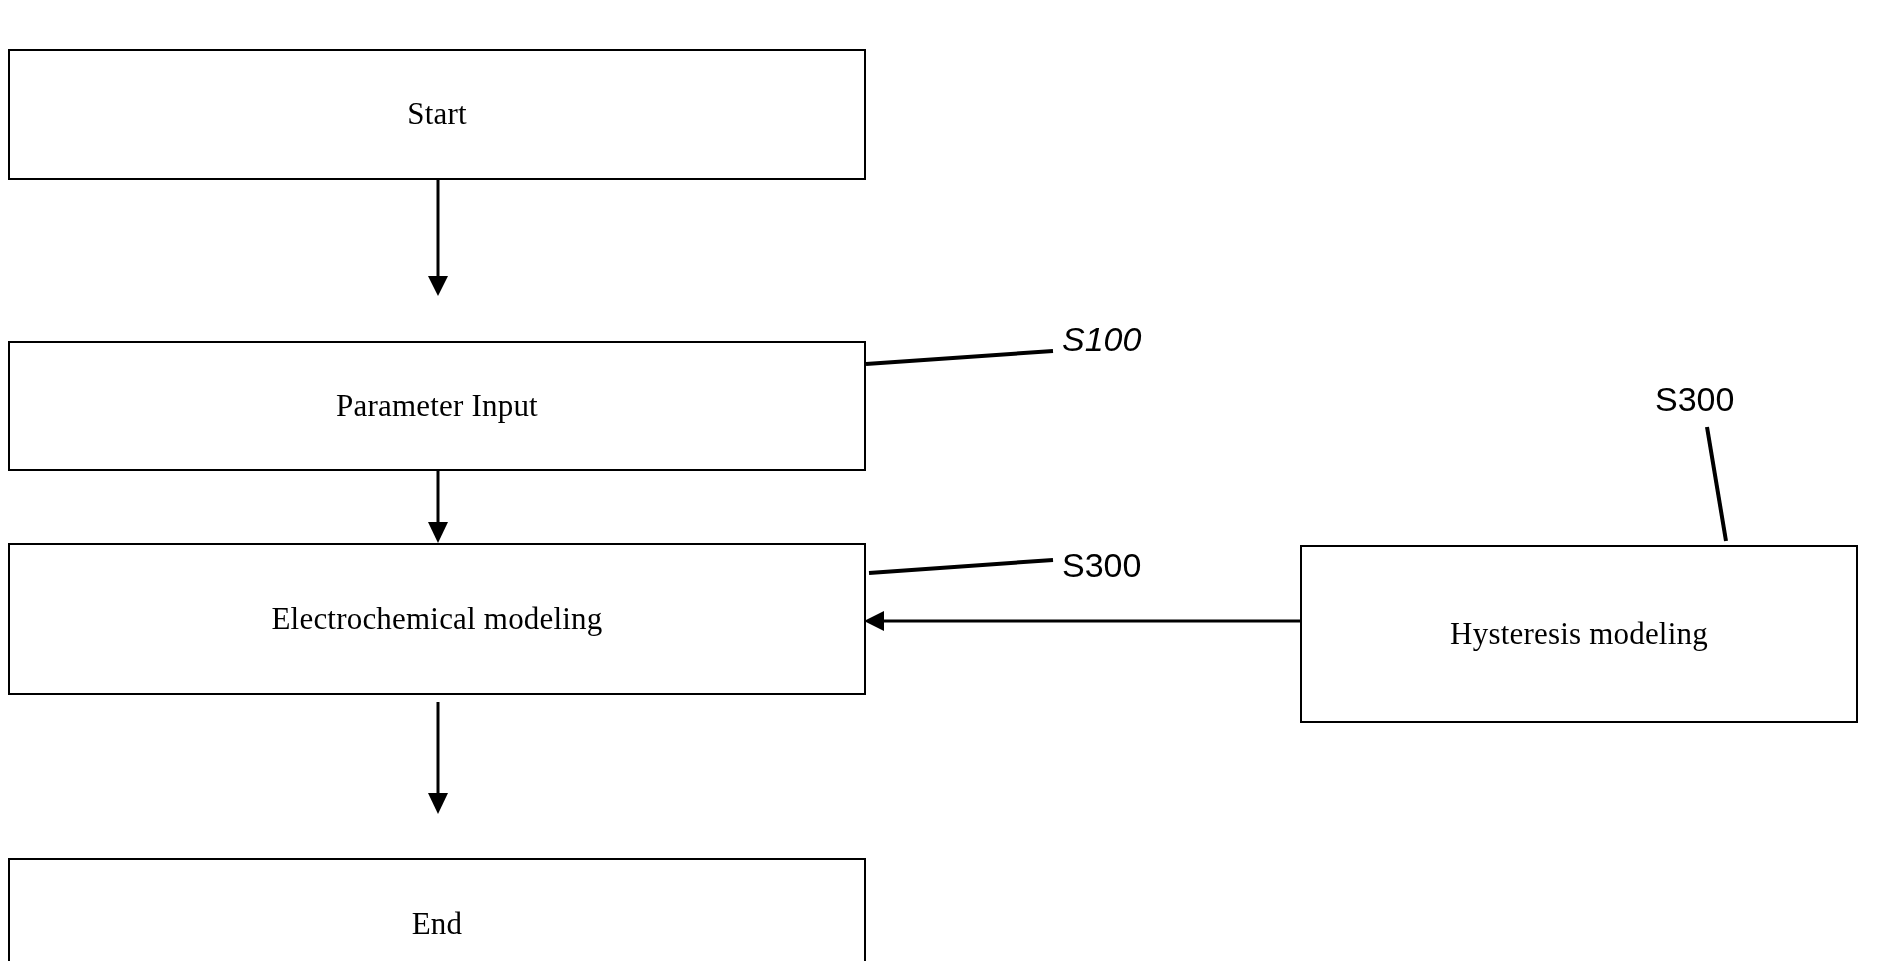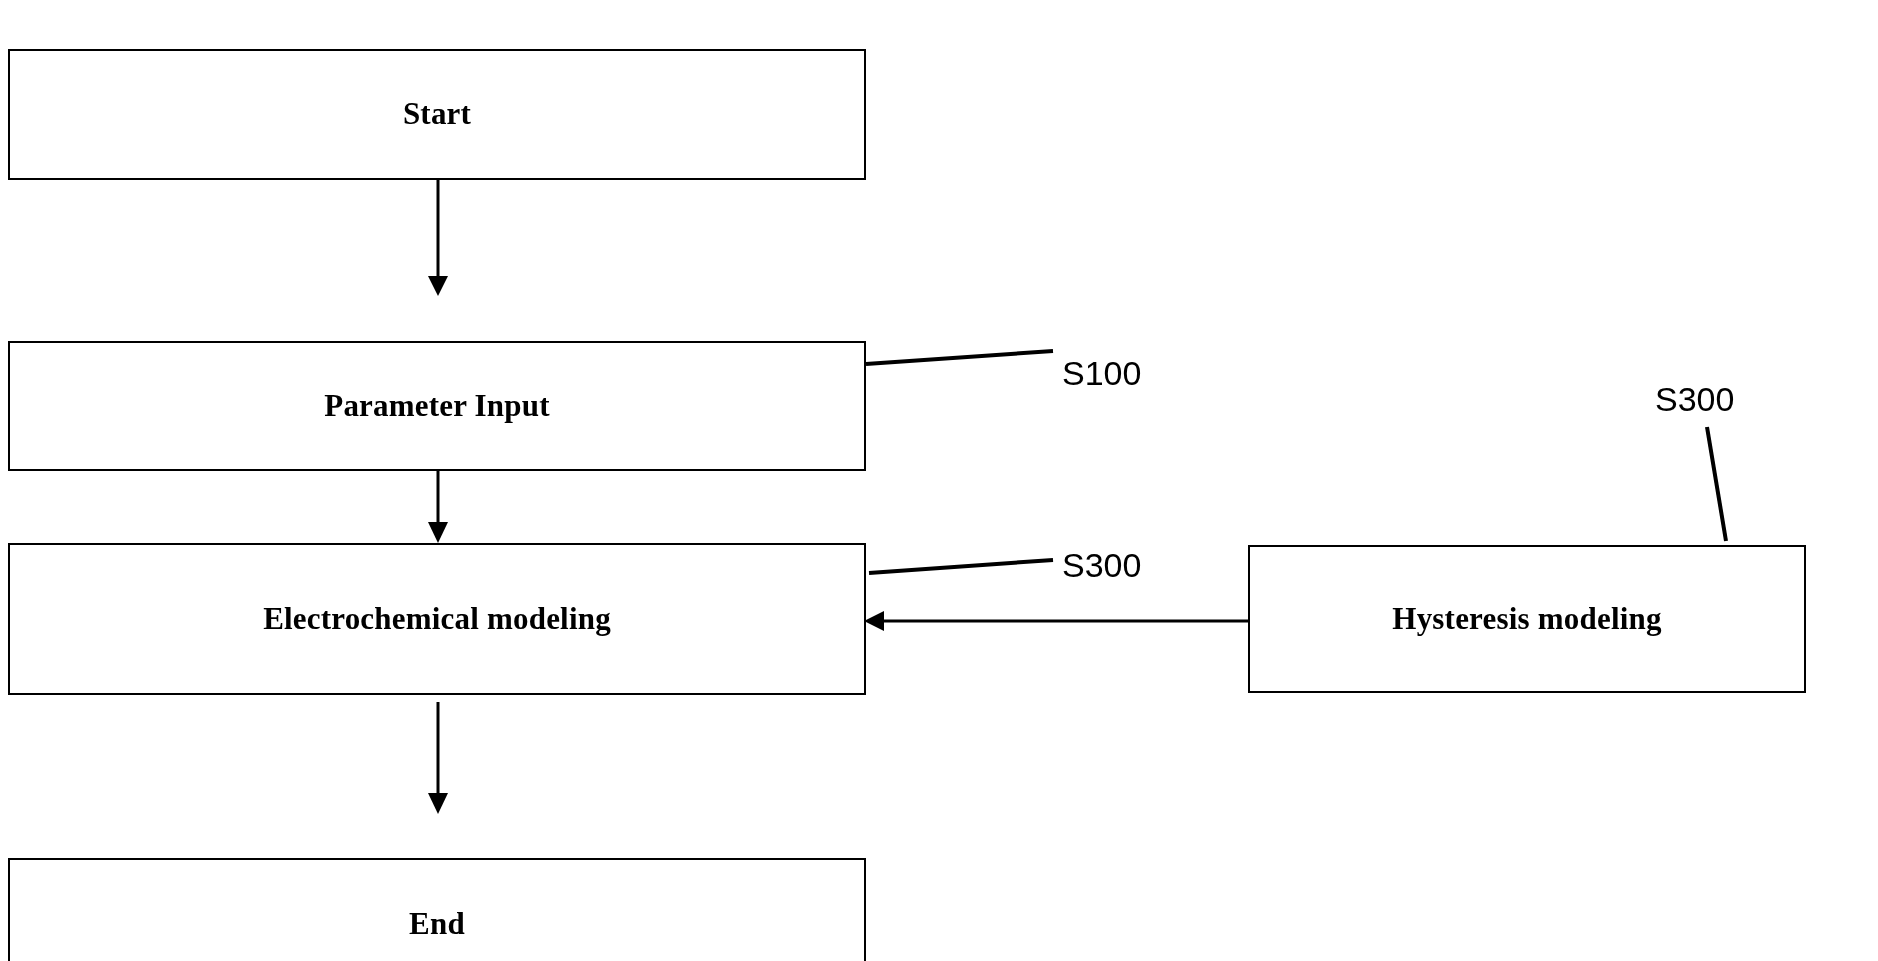--- a/index.html
+++ b/index.html
@@ -19,21 +19,20 @@
     overflow: hidden;
   }
   .node {
     position: absolute;
     box-sizing: border-box;
     border: 2px solid #000000;
     background: #ffffff;
     display: flex;
     align-items: center;
     justify-content: center;
-    font-weight: bold;
   }
   .node-label {
     font-family: "Liberation Serif", "DejaVu Serif", serif;
     font-size: 31px;
     color: #000000;
     line-height: 1.1;
     letter-spacing: 0.2px;
     white-space: nowrap;
   }
   .ref-label {
@@ -110,23 +109,23 @@
   </div>
 
   <div class="node" style="left:8px; top:543px; width:858px; height:152px;">
     <span class="node-label">Electrochemical modeling</span>
   </div>
 
   <div class="node" style="left:8px; top:814px; width:858px; height:133px;margin-top:44px;">
     <span class="node-label">End</span>
   </div>
 
-  <div class="node" style="left:1248px; top:545px; width:558px; height:148px;">
+  <div class="node" style="left:1300px; top:545px; width:558px; height:178px;">
     <span class="node-label">Hysteresis modeling</span>
   </div>
 
-  <div class="ref-label" style="left:1062px; top:356px;">S100</div>
+  <div class="ref-label" style="left:1062px; top:322px;font-style:italic;">S100</div>
 
   <div class="ref-label" style="left:1062px; top:548px;">S300</div>
 
   <div class="ref-label" style="left:1655px; top:382px;">S300</div>
 
 </div>
 
 </body></html>

